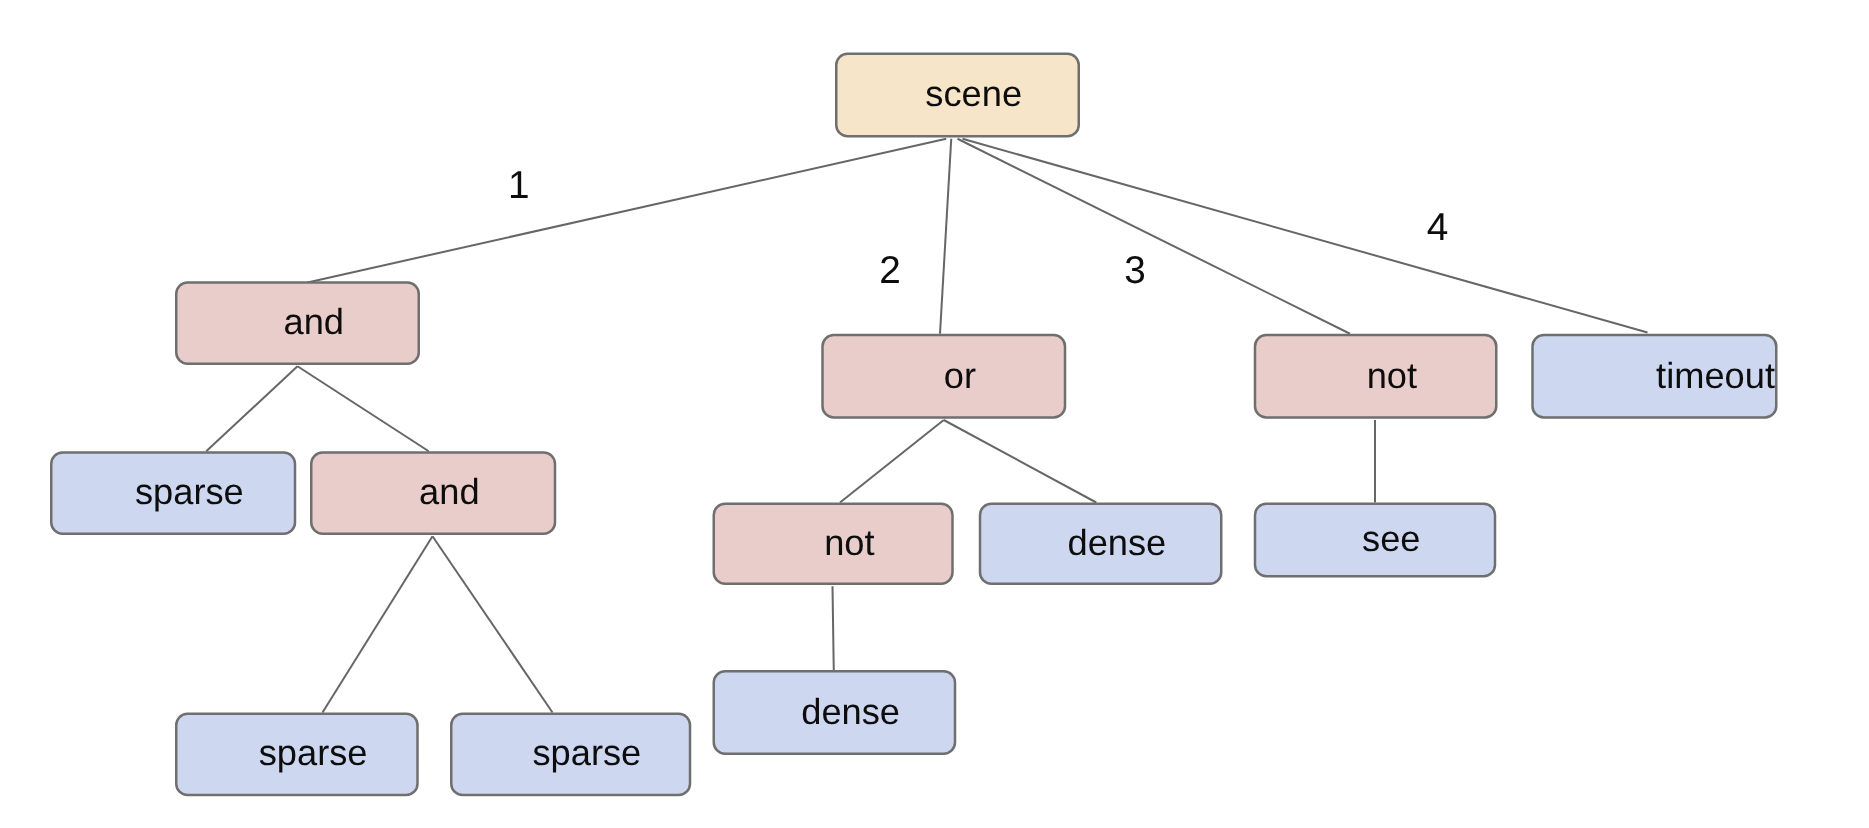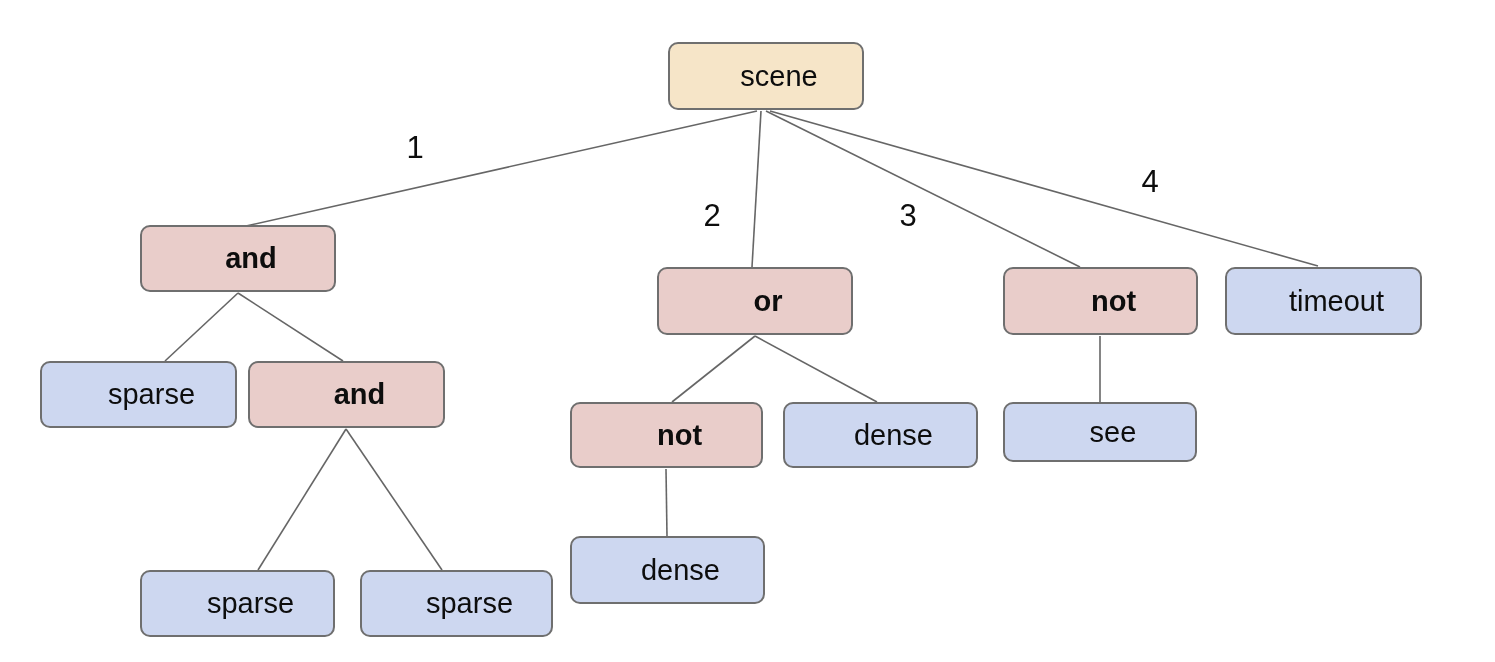--- a/index.html
+++ b/index.html
@@ -29,21 +29,21 @@
     justify-content: center;
     box-sizing: border-box;
     border: 2px solid #6f6f6f;
     border-radius: 10px;
     font-size: 29px;
     color: #0d0d0d;
     white-space: nowrap;
     padding-left: 26px;
   }
   .node.root     { background: #f6e5c8; }
-  .node.operator { background: #e9cdca; font-weight: bold; }
+  .node.operator { background: #e9cdca; }
   .node.leaf     { background: #cdd7f0; }
   .edge-line  { stroke: #666666; stroke-width: 1.6; }
   .edge-label {
     font-family: "Liberation Sans", sans-serif;
     font-size: 31px;
     fill: #0d0d0d;
     text-anchor: middle;
   }
 </style>
 </head>
@@ -74,21 +74,21 @@
       </div>
       <div class="node operator" style="left: 140px; top: 225px; width: 196px; height: 67px;">
         <span>and</span>
       </div>
       <div class="node operator" style="left: 657px; top: 267px; width: 196px; height: 68px;">
         <span>or</span>
       </div>
       <div class="node operator" style="left: 1003px; top: 267px; width: 195px; height: 68px;">
         <span>not</span>
       </div>
-      <div class="node leaf" style="left: 1225px; top: 267px; width: 197px; height: 68px;">
+      <div class="node leaf" style="left: 1225px; top: 267px; width: 197px; height: 68px; justify-content: flex-end;">
         <span>timeout</span>
       </div>
       <div class="node leaf" style="left: 40px; top: 361px; width: 197px; height: 67px;">
         <span>sparse</span>
       </div>
       <div class="node operator" style="left: 248px; top: 361px; width: 197px; height: 67px;">
         <span>and</span>
       </div>
       <div class="node operator" style="left: 570px; top: 402px; width: 193px; height: 66px;">
         <span>not</span>

